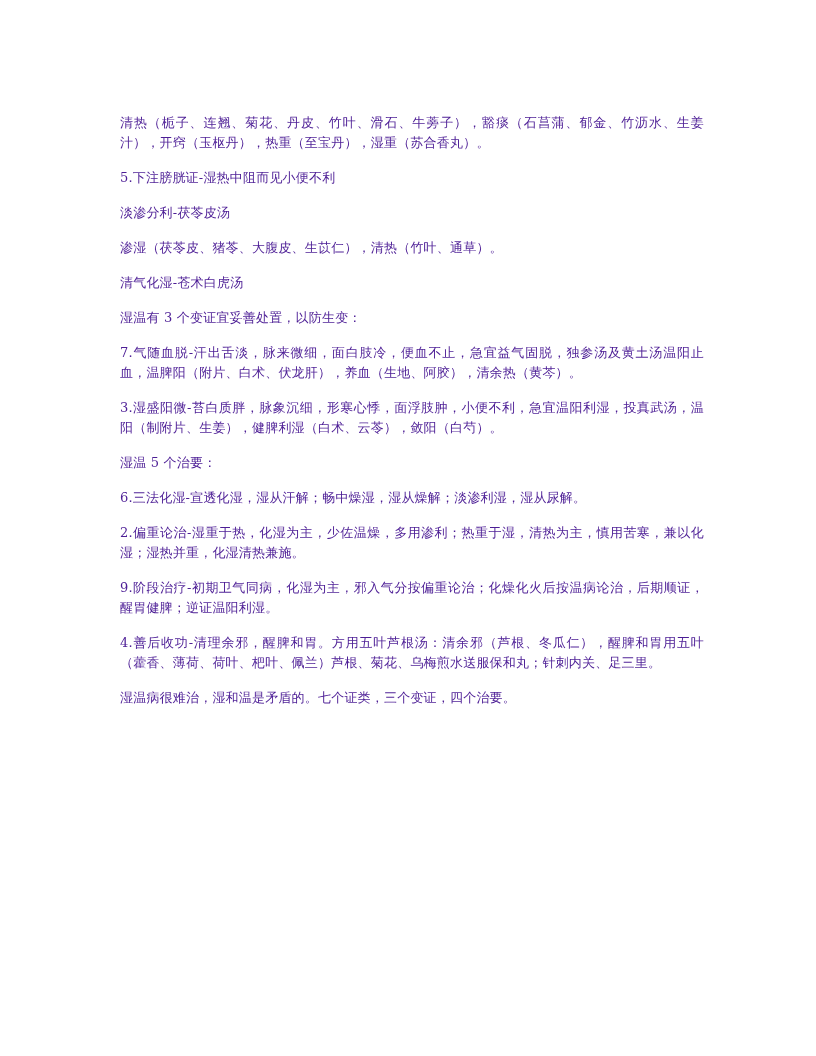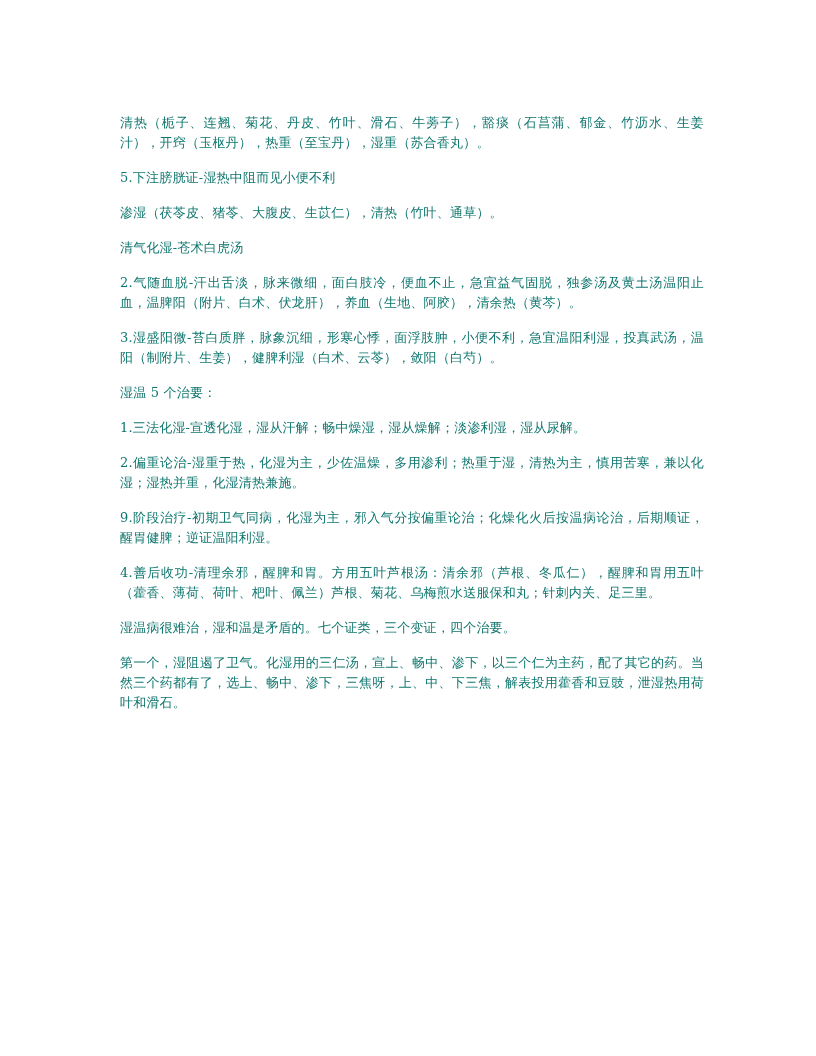--- a/index.html
+++ b/index.html
@@ -14,39 +14,40 @@
     overflow: hidden;
   }
   .page {
     position: absolute;
     left: 120px;
     top: 113px;
     width: 584px;
     font-family: "DejaVu Serif", "Liberation Serif", serif;
     font-size: 13px;
     line-height: 20px;
-    color: #0f766e;
+    color: #4c1d95;
   }
   .para {
     margin: 0 0 15px 0;
     text-align: justify;
     word-break: break-all;
     letter-spacing: 0.2px;
   }
 </style>
 </head>
 <body>
 
 <div class="page">
   <p class="para">清热（栀子、连翘、菊花、丹皮、竹叶、滑石、牛蒡子），豁痰（石菖蒲、郁金、竹沥水、生姜汁），开窍（玉枢丹），热重（至宝丹），湿重（苏合香丸）。</p>
   <p class="para">5.下注膀胱证-湿热中阻而见小便不利</p>
+  <p class="para">淡渗分利-茯苓皮汤</p>
   <p class="para">渗湿（茯苓皮、猪苓、大腹皮、生苡仁），清热（竹叶、通草）。</p>
   <p class="para">清气化湿-苍术白虎汤</p>
-  <p class="para">2.气随血脱-汗出舌淡，脉来微细，面白肢冷，便血不止，急宜益气固脱，独参汤及黄土汤温阳止血，温脾阳（附片、白术、伏龙肝），养血（生地、阿胶），清余热（黄芩）。</p>
+  <p class="para">湿温有 3 个变证宜妥善处置，以防生变：</p>
+  <p class="para">7.气随血脱-汗出舌淡，脉来微细，面白肢冷，便血不止，急宜益气固脱，独参汤及黄土汤温阳止血，温脾阳（附片、白术、伏龙肝），养血（生地、阿胶），清余热（黄芩）。</p>
   <p class="para">3.湿盛阳微-苔白质胖，脉象沉细，形寒心悸，面浮肢肿，小便不利，急宜温阳利湿，投真武汤，温阳（制附片、生姜），健脾利湿（白术、云苓），敛阳（白芍）。</p>
   <p class="para">湿温 5 个治要：</p>
-  <p class="para">1.三法化湿-宣透化湿，湿从汗解；畅中燥湿，湿从燥解；淡渗利湿，湿从尿解。</p>
+  <p class="para">6.三法化湿-宣透化湿，湿从汗解；畅中燥湿，湿从燥解；淡渗利湿，湿从尿解。</p>
   <p class="para">2.偏重论治-湿重于热，化湿为主，少佐温燥，多用渗利；热重于湿，清热为主，慎用苦寒，兼以化湿；湿热并重，化湿清热兼施。</p>
   <p class="para">9.阶段治疗-初期卫气同病，化湿为主，邪入气分按偏重论治；化燥化火后按温病论治，后期顺证，醒胃健脾；逆证温阳利湿。</p>
   <p class="para">4.善后收功-清理余邪，醒脾和胃。方用五叶芦根汤：清余邪（芦根、冬瓜仁），醒脾和胃用五叶（藿香、薄荷、荷叶、杷叶、佩兰）芦根、菊花、乌梅煎水送服保和丸；针刺内关、足三里。</p>
   <p class="para">湿温病很难治，湿和温是矛盾的。七个证类，三个变证，四个治要。</p>
-  <p class="para">第一个，湿阻遏了卫气。化湿用的三仁汤，宣上、畅中、渗下，以三个仁为主药，配了其它的药。当然三个药都有了，选上、畅中、渗下，三焦呀，上、中、下三焦，解表投用藿香和豆豉，泄湿热用荷叶和滑石。</p>
 </div>
 
 </body></html>

